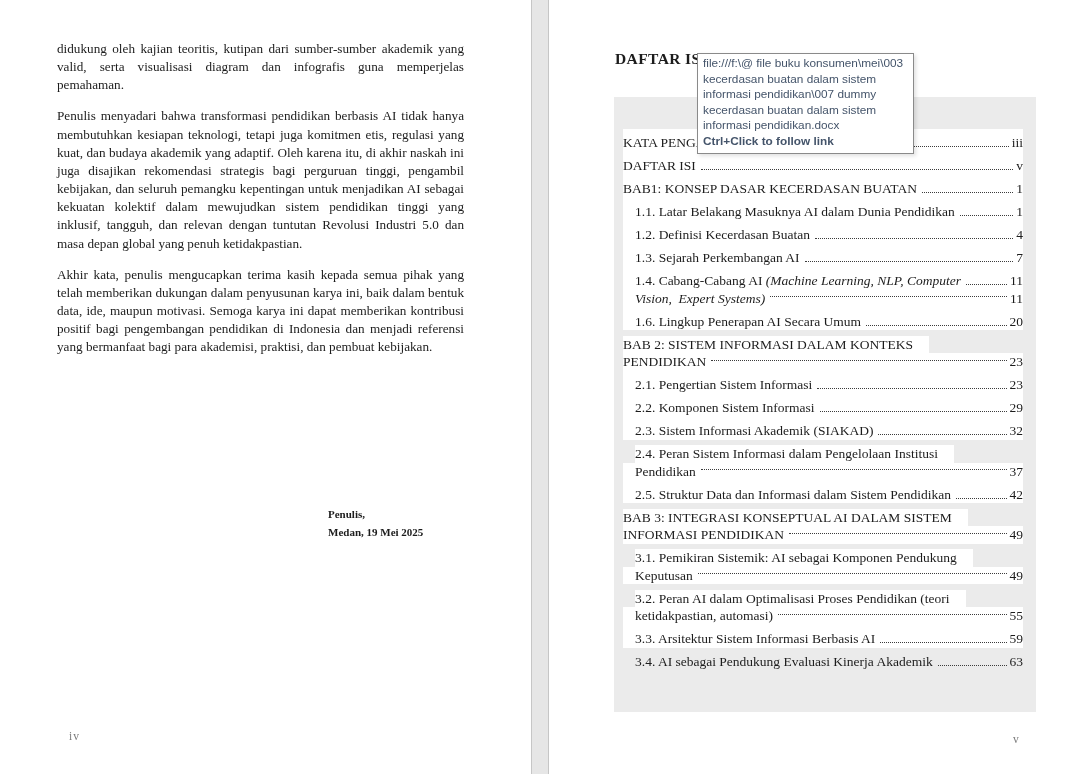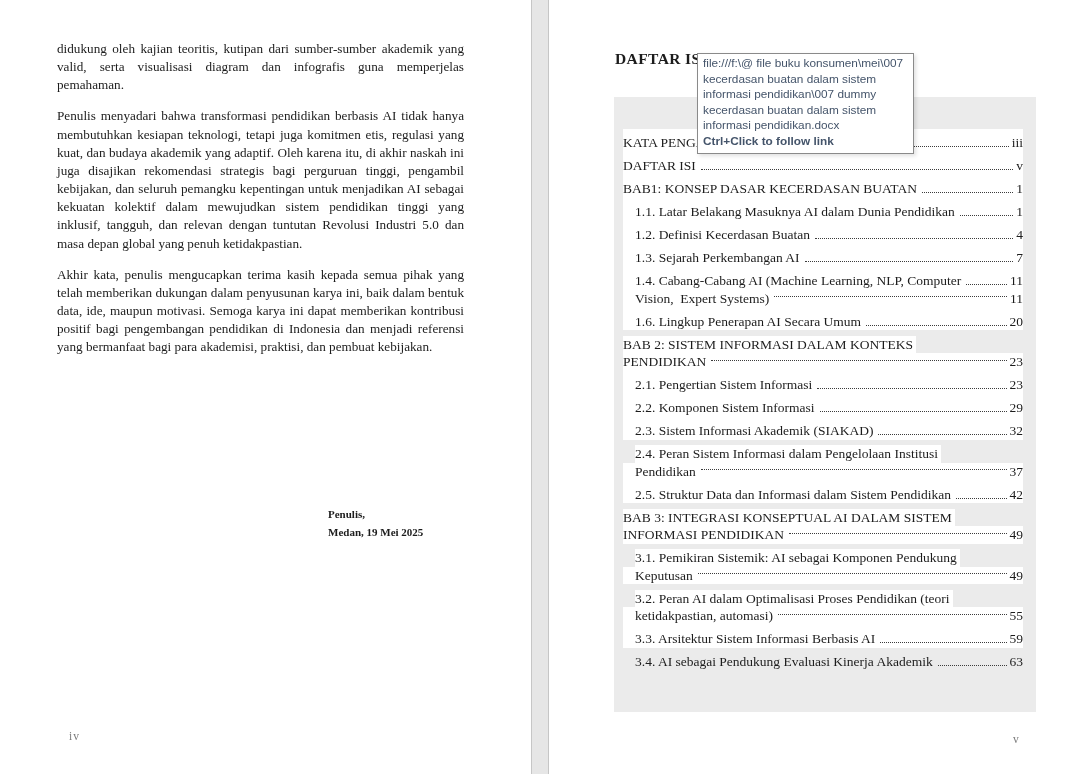--- a/index.html
+++ b/index.html
@@ -23,25 +23,25 @@
   
   .toc-heading{position:absolute;left:66px;top:50px;margin:0;font-size:15.5px;font-weight:bold;
                letter-spacing:.4px;}
   .toc-panel{position:absolute;left:65px;top:97px;width:422px;height:615px;background:#ebebeb;
              box-sizing:border-box;padding:31.5px 13px 13px 9px;overflow:hidden;}
   .toc-line{display:flex;align-items:baseline;background:#fff;padding-top:5.5px;height:17.5px;
             font-size:13.5px;line-height:17.5px;}
   .toc-line.cont{padding-top:0;align-items:center;}
   .toc-line.ind{padding-left:12px;}
   .toc-line.nodots{background:transparent;}
-  .toc-line.nodots .toc-text{background:#fff;padding-right:3px;}
+  .toc-line.nodots .toc-text{background:#fff;padding-right:16px;}
   .toc-line.shaded{background:transparent;}
   .toc-line.shaded .toc-text{background:transparent;}
   .toc-text{white-space:pre;}
-  .it{}
+  .it{font-style:italic;}
   .dots{flex:1;border-bottom:1.6px dotted #3c3c3c;margin:0 3px 3px 5px;min-width:0;}
   .pg{text-align:right;white-space:pre;}
 
   
   .tooltip{position:absolute;left:697px;top:53px;width:217px;box-sizing:border-box;background:#fff;
            border:1px solid #8a8a8a;padding:2px 5px 3px 5px;font-family:"Liberation Sans",sans-serif;
            font-size:11.8px;line-height:15.6px;color:#44546a;box-shadow:2px 2px 4px rgba(0,0,0,.12);
            z-index:10;}
   .tt-action{font-weight:bold;}
 </style>
@@ -189,21 +189,21 @@
           <span class="dots"></span>
           <span class="pg">63</span>
         </div>
     </div>
 
     <div class="pagenum pagenum-right">v</div>
   </div>
 
   <div class="tooltip">
     <div>
-      <div class="tt-line">file:///f:\@ file buku konsumen\mei\007</div>
+      <div class="tt-line">file:///f:\@ file buku konsumen\mei\003</div>
         <div class="tt-line">kecerdasan buatan dalam sistem</div>
         <div class="tt-line">informasi pendidikan\007 dummy</div>
         <div class="tt-line">kecerdasan buatan dalam sistem</div>
         <div class="tt-line">informasi pendidikan.docx</div>
     </div>
     <div class="tt-action">Ctrl+Click to follow link</div>
   </div>
 
 </div>
 

